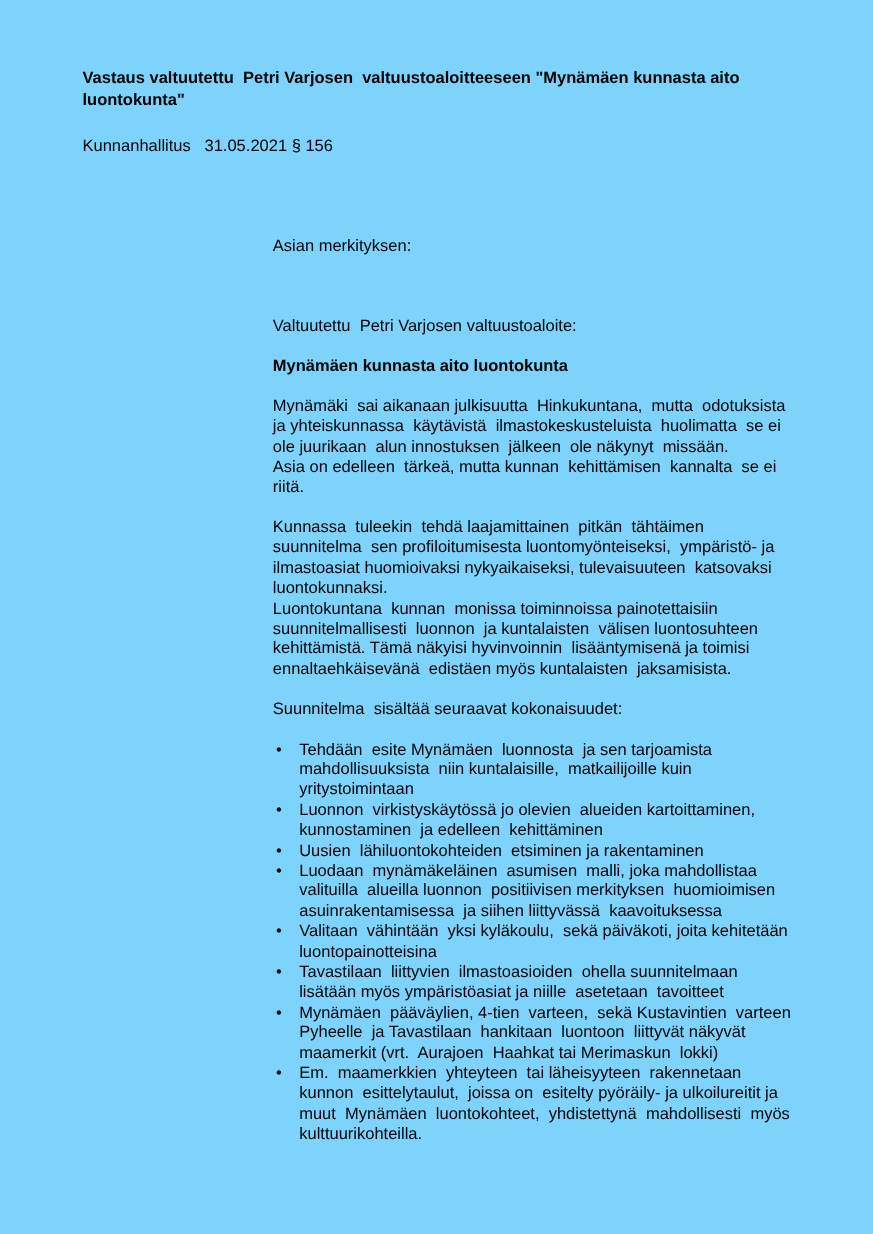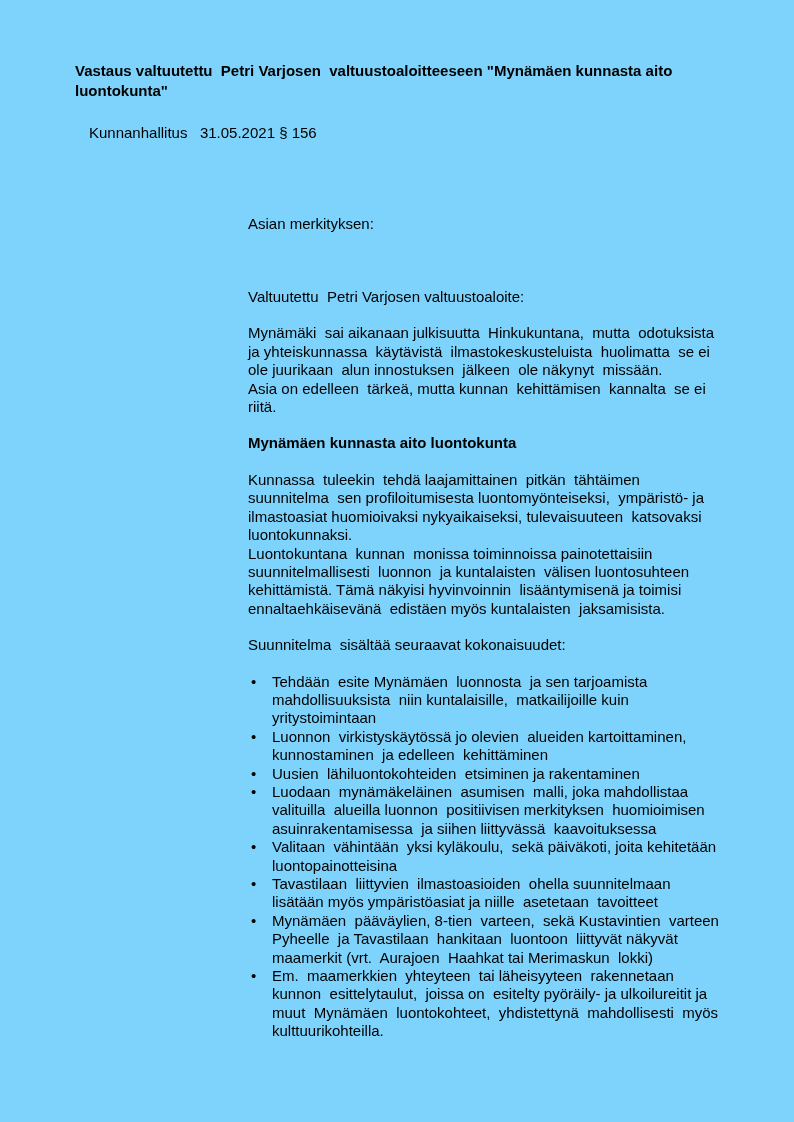--- a/index.html
+++ b/index.html
@@ -21,21 +21,21 @@
     left: 75px;
     top: 61px;
     width: 670px;
     font-size: 15px;
     font-weight: bold;
     line-height: 19.5px;
     white-space: pre-wrap;
   }
   .doc-subtitle {
     position: absolute;
-    left: 89px;
+    left: 75px;
     top: 124px;
     font-size: 15px;
     line-height: 18.4px;
     white-space: pre-wrap;
   }
   .content {
     position: absolute;
     left: 248px;
     top: 178px;
     width: 518px;
@@ -80,27 +80,27 @@
   <div class="doc-subtitle">Kunnanhallitus   31.05.2021 § 156</div>
 
   <div class="content">
 
     <div class="block">
       <div class="line">Asian merkityksen:</div>
     </div>
 
     <div class="block">Valtuutettu  Petri Varjosen valtuustoaloite:</div>
 
+    <div class="block bold-heading">Mynämäen kunnasta aito luontokunta</div>
+
     <div class="block">Mynämäki  sai aikanaan julkisuutta  Hinkukuntana,  mutta  odotuksista
 ja yhteiskunnassa  käytävistä  ilmastokeskusteluista  huolimatta  se ei
 ole juurikaan  alun innostuksen  jälkeen  ole näkynyt  missään.
 Asia on edelleen  tärkeä, mutta kunnan  kehittämisen  kannalta  se ei
 riitä.</div>
-
-    <div class="block bold-heading">Mynämäen kunnasta aito luontokunta</div>
 
     <div class="block">Kunnassa  tuleekin  tehdä laajamittainen  pitkän  tähtäimen
 suunnitelma  sen profiloitumisesta luontomyönteiseksi,  ympäristö- ja
 ilmastoasiat huomioivaksi nykyaikaiseksi, tulevaisuuteen  katsovaksi
 luontokunnaksi.
 Luontokuntana  kunnan  monissa toiminnoissa painotettaisiin
 suunnitelmallisesti  luonnon  ja kuntalaisten  välisen luontosuhteen
 kehittämistä. Tämä näkyisi hyvinvoinnin  lisääntymisenä ja toimisi
 ennaltaehkäisevänä  edistäen myös kuntalaisten  jaksamisista.</div>
 
@@ -113,21 +113,21 @@
       <li>Luonnon  virkistyskäytössä jo olevien  alueiden kartoittaminen,
 kunnostaminen  ja edelleen  kehittäminen</li>
       <li>Uusien  lähiluontokohteiden  etsiminen ja rakentaminen</li>
       <li>Luodaan  mynämäkeläinen  asumisen  malli, joka mahdollistaa
 valituilla  alueilla luonnon  positiivisen merkityksen  huomioimisen
 asuinrakentamisessa  ja siihen liittyvässä  kaavoituksessa</li>
       <li>Valitaan  vähintään  yksi kyläkoulu,  sekä päiväkoti, joita kehitetään
 luontopainotteisina</li>
       <li>Tavastilaan  liittyvien  ilmastoasioiden  ohella suunnitelmaan
 lisätään myös ympäristöasiat ja niille  asetetaan  tavoitteet</li>
-      <li>Mynämäen  pääväylien, 8-tien  varteen,  sekä Kustavintien  varteen
+      <li>Mynämäen  pääväylien, 4-tien  varteen,  sekä Kustavintien  varteen
 Pyheelle  ja Tavastilaan  hankitaan  luontoon  liittyvät näkyvät
 maamerkit (vrt.  Aurajoen  Haahkat tai Merimaskun  lokki)</li>
       <li>Em.  maamerkkien  yhteyteen  tai läheisyyteen  rakennetaan
 kunnon  esittelytaulut,  joissa on  esitelty pyöräily- ja ulkoilureitit ja
 muut  Mynämäen  luontokohteet,  yhdistettynä  mahdollisesti  myös
 kulttuurikohteilla.</li>
     </ul>
 
   </div>
 

